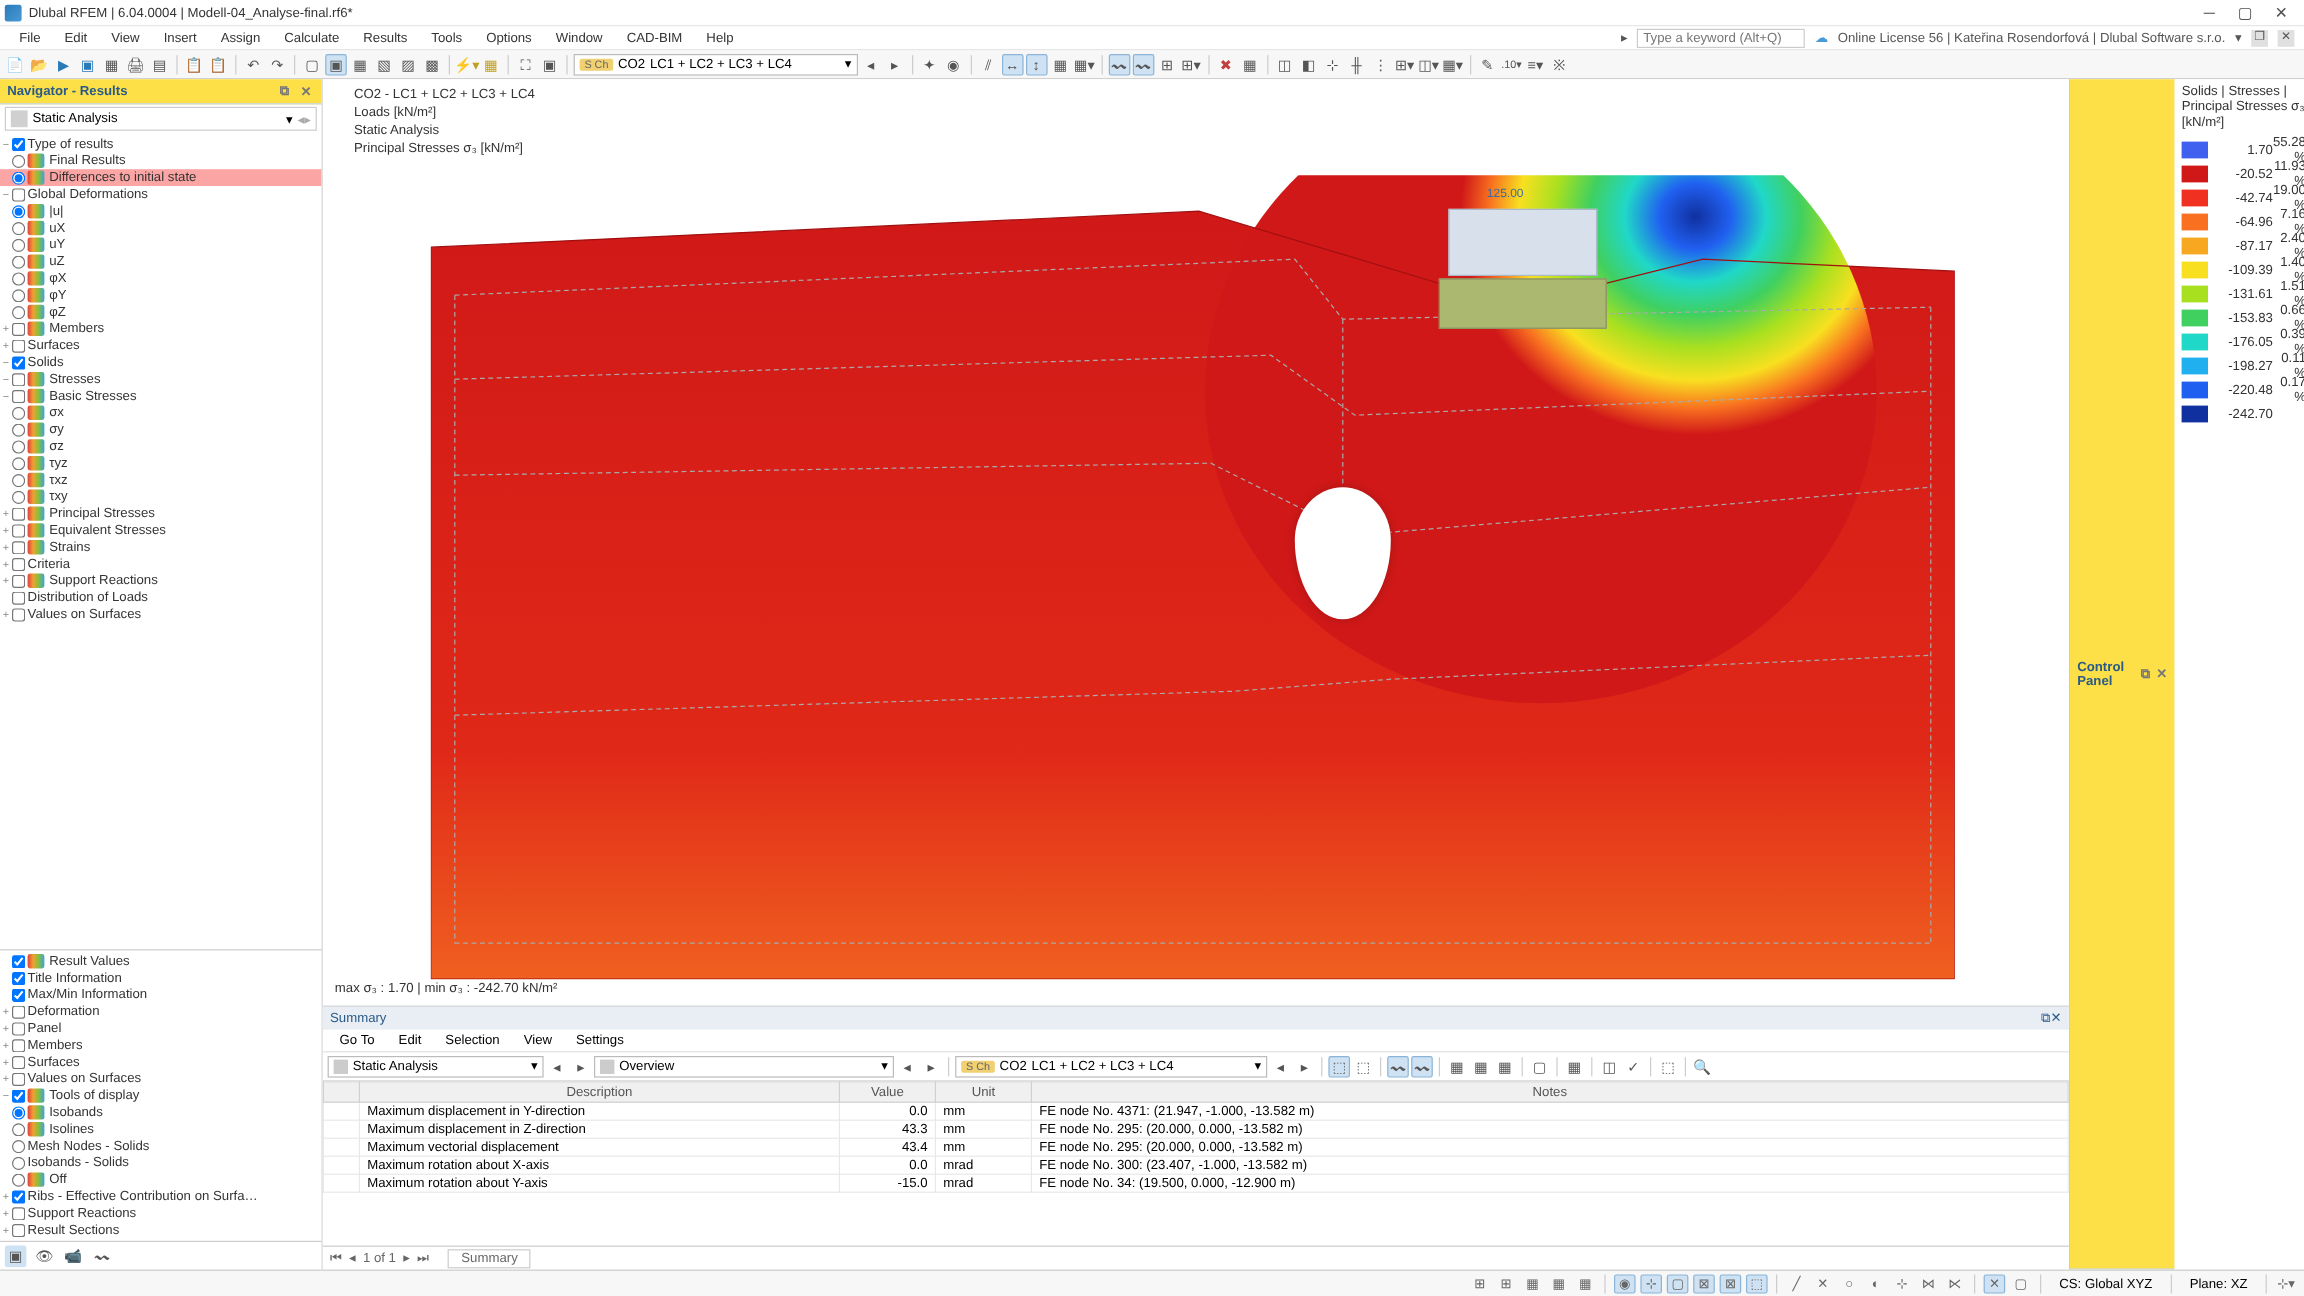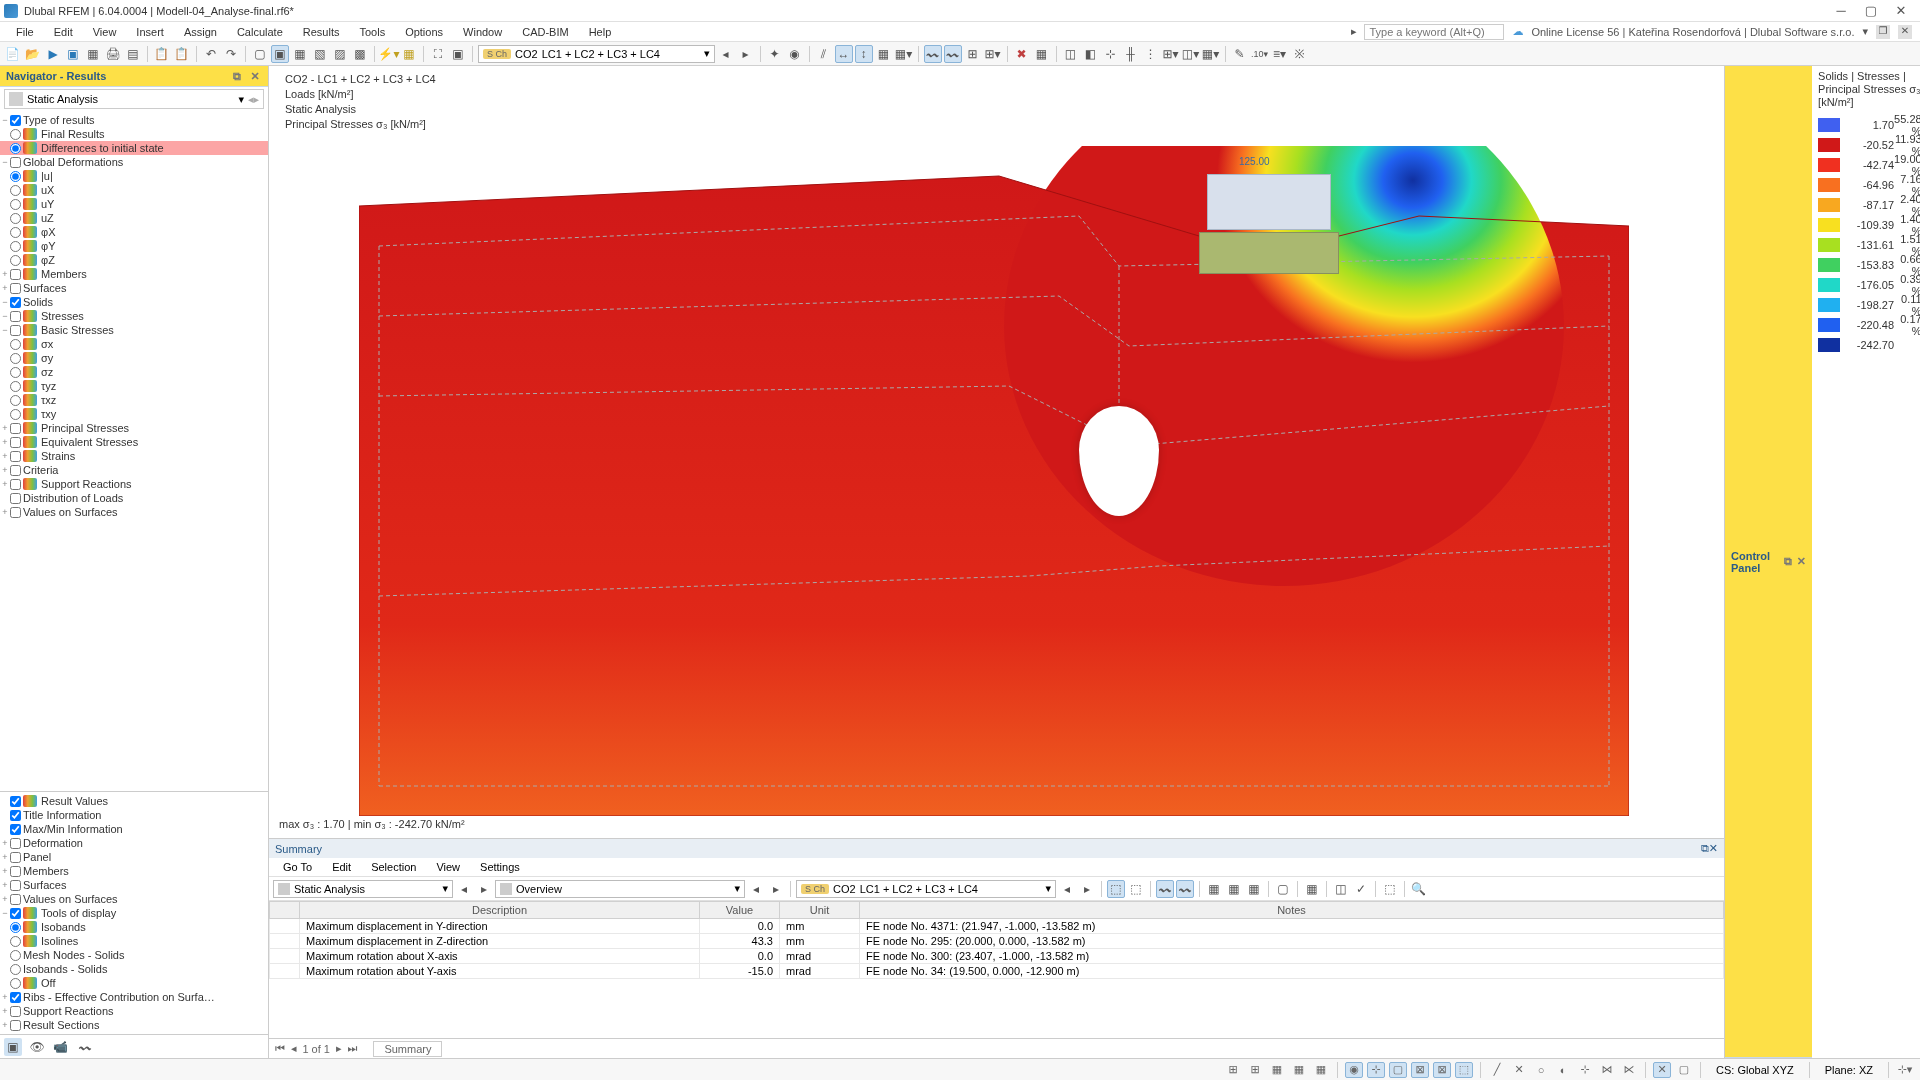--- a/index.html
+++ b/index.html
@@ -33,21 +33,21 @@
 .tree .chk { width:11px; height:11px; }
 .tree .rad { width:11px; height:11px; }
 .tree .ico { width:14px; height:12px; margin:0 2px; display:flex; align-items:center; justify-content:center; font-size:9px; }
 .tree .ico.res { background:linear-gradient(90deg,#e04040,#f0a030,#80c040,#40a0e0); border-radius:2px; }
 .tree .lbl { padding-left:2px; color:#333; }
 .tree .grp { height:6px; }
 .i0 { padding-left:6px; } .i1 { padding-left:22px; } .i2 { padding-left:38px; } .i3 { padding-left:54px; }
 .nav-footer { height:24px; border-top:1px solid #ccc; display:flex; align-items:center; padding:0 4px; gap:6px; }
 .viewport { flex:1; position:relative; background:#fff; display:flex; flex-direction:column; }
 .vp-canvas { flex:1; position:relative; overflow:hidden; }
-.vp-info { position:absolute; top:6px; left:16px; color:#333; line-height:15px; }
+.vp-info { position:absolute; top:6px; left:26px; color:#333; line-height:15px; }
 .vp-minmax { position:absolute; left:10px; bottom:8px; color:#333; }
 .fe-model { position:absolute; left:90px; top:80px; width:1270px; height:670px; }
 .stress-bg { position:absolute; inset:0; }
 .tunnel { position:absolute; left:720px; top:260px; width:80px; height:110px; background:#fff; border-radius:50% 50% 50% 50% / 40% 40% 60% 60%; box-shadow:0 0 8px rgba(0,0,0,.2); }
 .footing { position:absolute; left:840px; top:28px; width:140px; height:100px; }
 .footing .pad { position:absolute; left:0; top:58px; width:140px; height:42px; background:#aab870; border:1px solid #889060; }
 .footing .load { position:absolute; left:8px; top:0; width:124px; height:56px; background:#d8e0ec; border:1px solid #aab8c8; }
 .footing .lbl { position:absolute; left:40px; top:-18px; color:#3a6aa0; font-size:10px; }
 .meshlines { position:absolute; inset:0; pointer-events:none; }
 .meshlines path { stroke:#aaa; stroke-width:1; stroke-dasharray:4 3; fill:none; }
@@ -599,20 +599,27 @@
               </tr>
               <tr>
                 <td></td>
                 <td>Maximum displacement in Z-direction</td>
                 <td class="r">43.3</td>
                 <td>mm</td>
                 <td>FE node No. 295: (20.000, 0.000, -13.582 m)</td>
               </tr>
               <tr>
                 <td></td>
+                <td>Maximum vectorial displacement</td>
+                <td class="r">43.4</td>
+                <td>mm</td>
+                <td>FE node No. 295: (20.000, 0.000, -13.582 m)</td>
+              </tr>
+              <tr>
+                <td></td>
                 <td>Maximum rotation about X-axis</td>
                 <td class="r">0.0</td>
                 <td>mrad</td>
                 <td>FE node No. 300: (23.407, -1.000, -13.582 m)</td>
               </tr>
               <tr>
                 <td></td>
                 <td>Maximum rotation about Y-axis</td>
                 <td class="r">-15.0</td>
                 <td>mrad</td>

